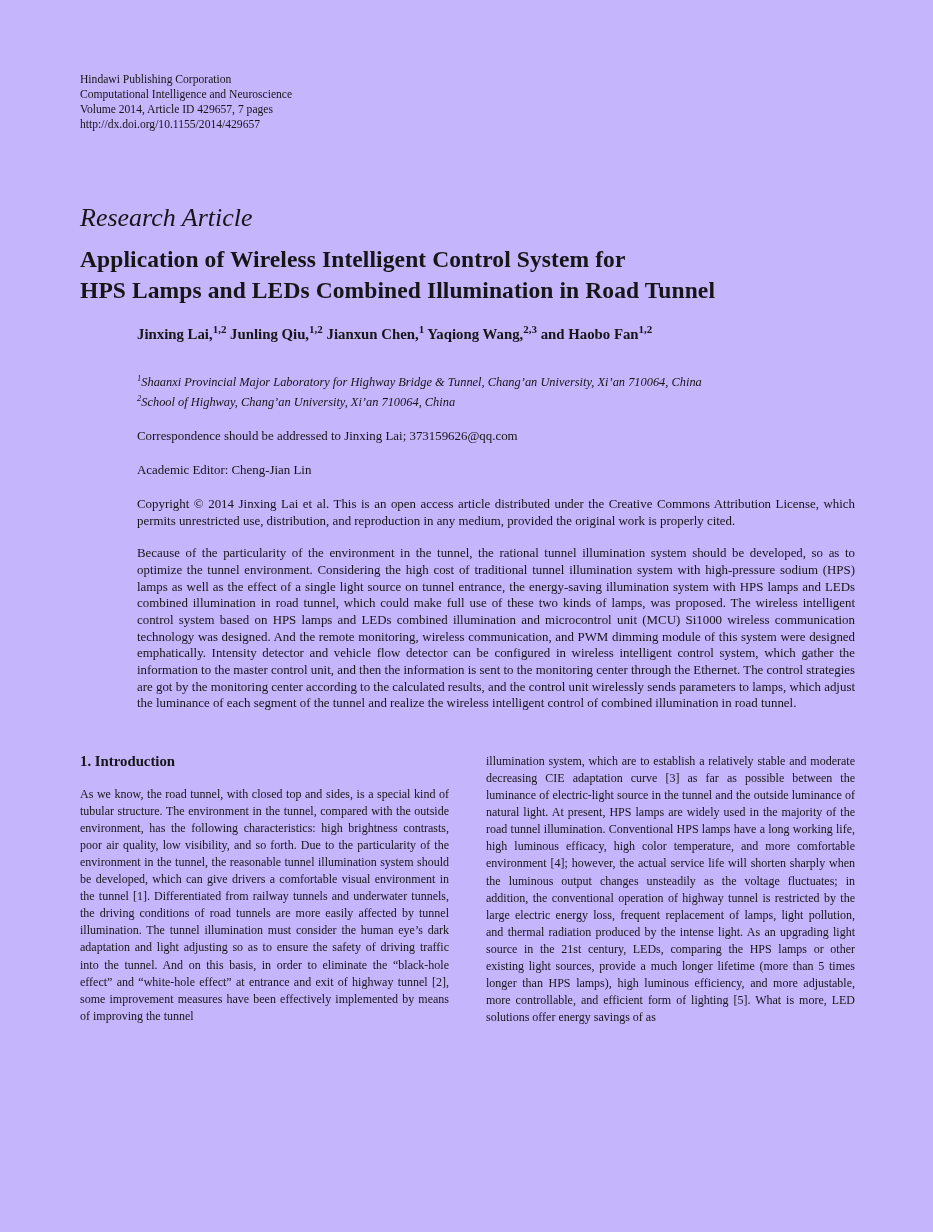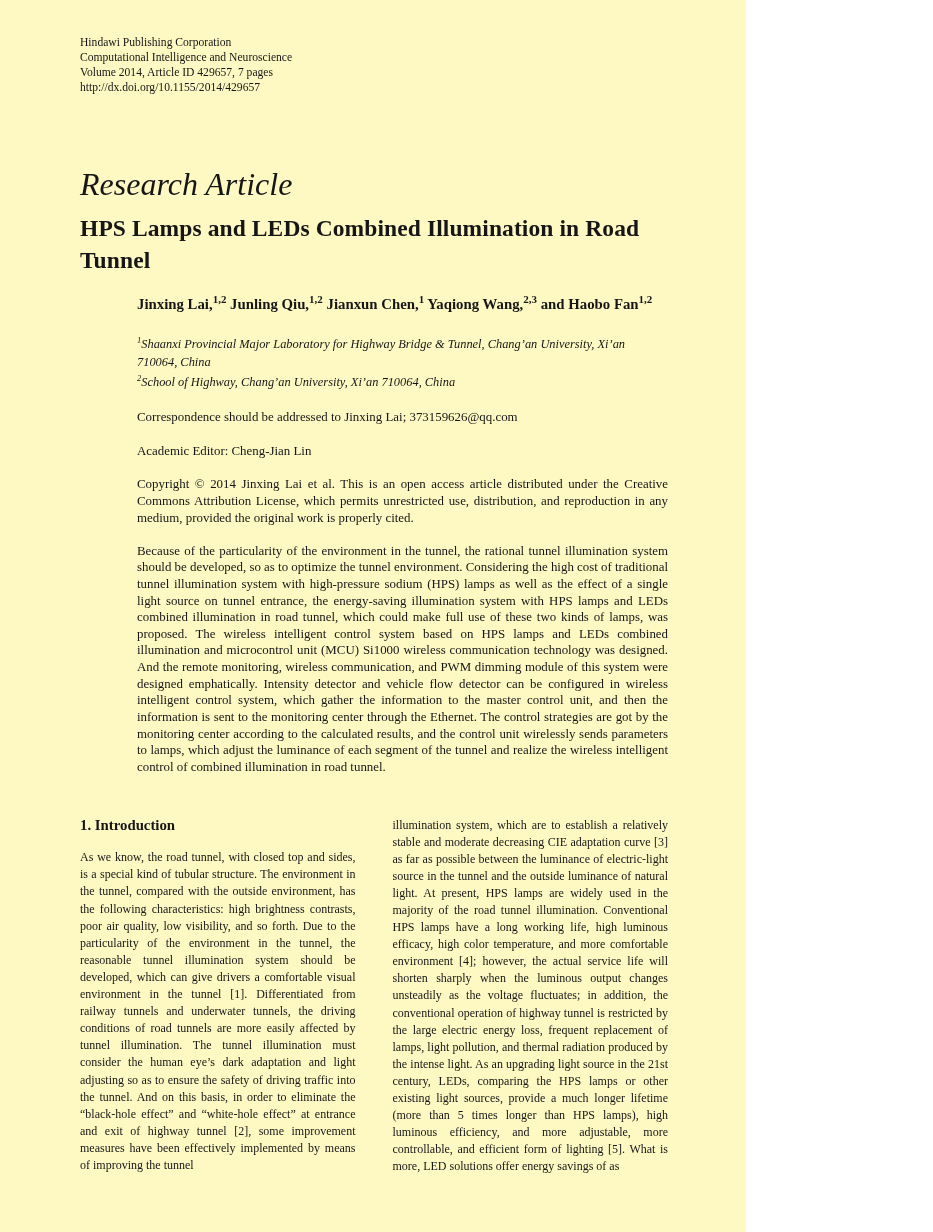--- a/index.html
+++ b/index.html
@@ -1,35 +1,35 @@
 <!DOCTYPE html>
 <html lang="en"><head>
 <meta charset="utf-8">
 <style>
   html, body { margin: 0; padding: 0; background: #ffffff; }
   .page {
     position: relative;
-    width: 746px;
+    width: 933px;
     height: 1232px;
     box-sizing: border-box;
-    padding: 35px 78px 0 80px;
-    background: #fef9c3;
+    padding: 72px 78px 0 80px;
+    background: #c4b5fd;
     color: #161616;
     font-family: "Liberation Serif", "DejaVu Serif", serif;
     overflow: hidden;
   }
   
   .pub-header { font-size: 11.6px; line-height: 1.3; }
   .pub-header div { white-space: nowrap; }
 
   
   .article-type {
     margin-top: 72px;
     font-style: italic;
-    font-size: 32px;
+    font-size: 26px;
     line-height: 1.1;
   }
   .paper-title {
     margin-top: 11px;
     font-weight: 700;
     font-size: 23.5px;
     line-height: 1.34;
     letter-spacing: 0.1px;
   }
 
@@ -38,21 +38,21 @@
 
   .authors {
     margin-top: 46px;
     font-weight: 700;
     font-size: 14.8px;
     line-height: 1.3;
   }
   .authors sup { font-size: 11px; }
 
   .affiliations {
-    margin-top: 20px;
+    margin-top: 27px;
     font-style: italic;
     font-size: 12.4px;
     line-height: 1.43;
   }
   .affiliations sup { font-size: 8.5px; font-style: italic; }
 
   .correspondence, .dates, .editor { margin-top: 17px; font-size: 12.9px; line-height: 1.3; }
 
   .copyright {
     margin-top: 17px;
@@ -98,20 +98,21 @@
   <div class="pub-header">
     <div>Hindawi Publishing Corporation</div>
     <div>Computational Intelligence and Neuroscience</div>
     <div>Volume 2014, Article ID 429657, 7 pages</div>
     <div>http://dx.doi.org/10.1155/2014/429657</div>
   </div>
 
   <div class="article-type">Research Article</div>
 
   <h1 class="paper-title">
+    <span style="display:block;">Application of Wireless Intelligent Control System for</span>
     <span style="display:block;">HPS Lamps and LEDs Combined Illumination in Road Tunnel</span>
   </h1>
 
   <div class="front-indent">
 
     <p class="authors" style="margin:0;">
       <span class="author"><span>Jinxing Lai,</span><sup>1,2</sup></span>
       <span class="author"><span>Junling Qiu,</span><sup>1,2</sup></span>
       <span class="author"><span>Jianxun Chen,</span><sup>1</sup></span>
       <span class="author"><span>Yaqiong Wang,</span><sup>2,3</sup></span>

